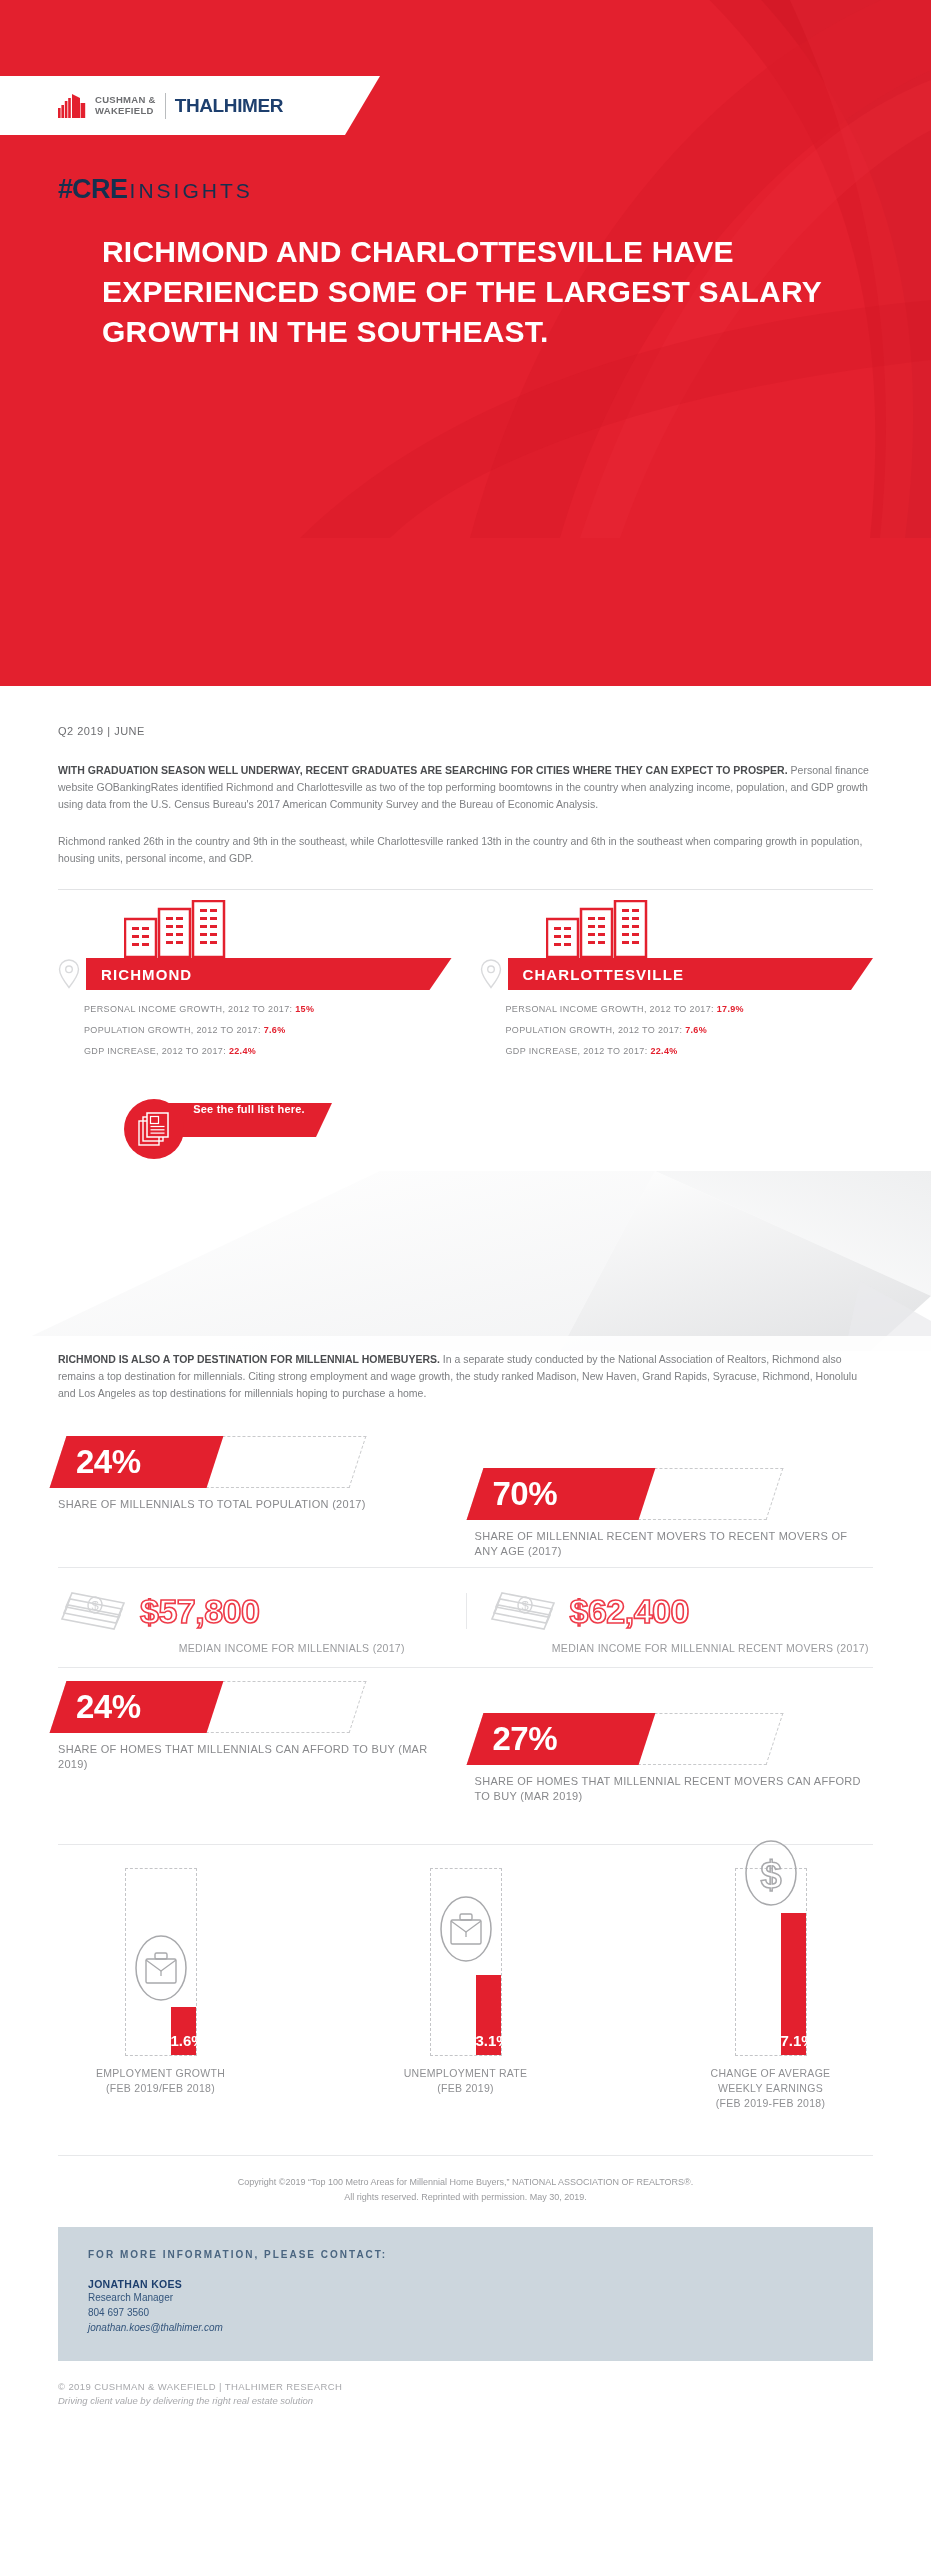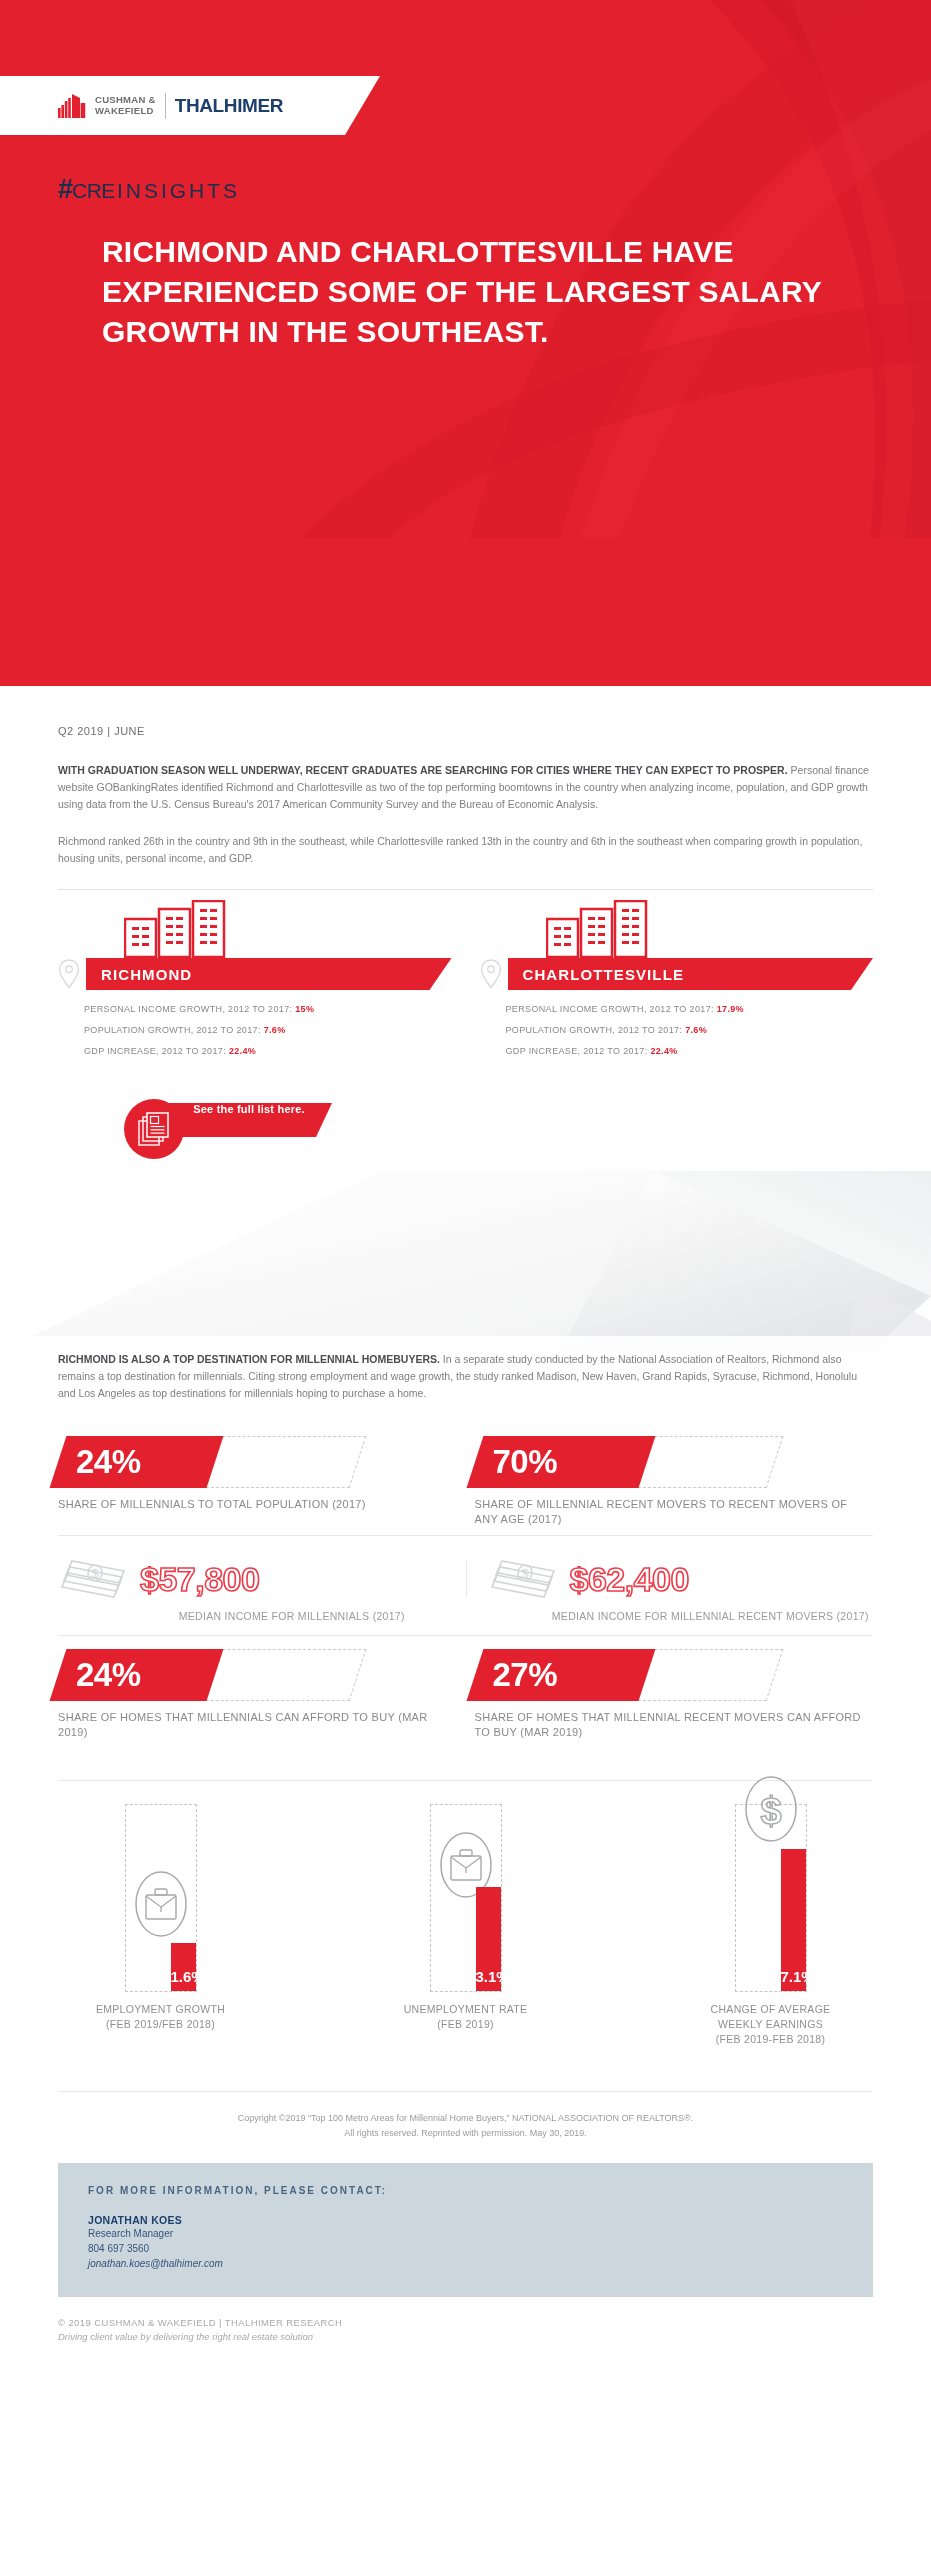--- a/index.html
+++ b/index.html
@@ -42,21 +42,21 @@
     font-size: 19px; font-weight: bold; letter-spacing: -0.4px;
     color: #1d3f6e;
   }
 
   .cre-lockup {
     position: absolute; left: 58px; top: 176px;
     display: flex; align-items: baseline;
     color: #15304f;
   }
   .cre-hash { font-size: 27px; font-weight: 900; letter-spacing: -1px; line-height: 1; }
-  .cre-bold { font-size: 21px; font-weight: 400; letter-spacing: -0.5px; line-height: 1; }
+  .cre-bold { font-size: 27px; font-weight: 700; letter-spacing: -0.5px; line-height: 1; }
   .cre-light { font-size: 21px; font-weight: 400; letter-spacing: 3px; line-height: 1; margin-left: 2px; }
 
   .hero-title {
     position: absolute; left: 102px; top: 232px;
     width: 760px;
     color: #ffffff;
     font-size: 30px;
     font-weight: bold;
     line-height: 40px;
     letter-spacing: .2px;
@@ -128,21 +128,21 @@
   
   .fold { position: relative; width: 931px; height: 180px; overflow: hidden; background: #fff; }
 
   
   .sec2 { position: relative; padding: 0 58px; }
   .sec2-intro { font-size: 10.5px; line-height: 17px; color: #7d7f82; }
   .sec2-intro b { color: #4a4c4f; font-weight: bold; }
 
   .stat-grid { display: flex; margin-top: 34px; }
   .stat-cell { width: 50%; }
-  .stat-cell.right { margin-left: 18px; }
+  .stat-cell.right { margin-left: 18px; margin-top: 32px; }
 
   .para-box { position: relative; height: 52px; width: 300px; }
   .para-dash {
     position: absolute; left: 0; top: 0;
     width: 300px; height: 52px;
     border: 1px dashed #c9cacc;
     transform: skewX(-18deg);
     background: transparent;
   }
   .para-fill {
@@ -568,21 +568,21 @@
 
         <div class="bar-col">
           <div class="bar-track">
             <svg class="bar-icon" style="bottom:91px" width="56" height="70" viewBox="0 0 56 70">
               <ellipse cx="28" cy="35" rx="25" ry="32" fill="none" stroke="#a8a9ac" stroke-width="1.5"></ellipse>
               <rect x="22" y="20" width="12" height="6" rx="1.5" fill="none" stroke="#a8a9ac" stroke-width="1.4"></rect>
               <rect x="13" y="26" width="30" height="24" rx="1.5" fill="none" stroke="#a8a9ac" stroke-width="1.4"></rect>
               <path d="M13 27 L28 38 L43 27" fill="none" stroke="#a8a9ac" stroke-width="1.3"></path>
               <line x1="28" y1="38" x2="28" y2="43" stroke="#a8a9ac" stroke-width="1.3"></line>
             </svg>
-            <div class="bar-fill" style="height:104px">
+            <div class="bar-fill" style="height:80px">
               <div class="bar-val">3.1%</div>
             </div>
           </div>
         </div>
 
         <div class="bar-col">
           <div class="bar-track">
             <svg class="bar-icon" style="bottom:147px" width="56" height="70" viewBox="0 0 56 70">
               <ellipse cx="28" cy="35" rx="25" ry="32" fill="none" stroke="#a8a9ac" stroke-width="1.5"></ellipse>
               <text x="28" y="50" font-size="38" fill="none" stroke="#a8a9ac" stroke-width="1.5" text-anchor="middle" font-family="Liberation Sans, sans-serif" font-weight="bold">$</text>

